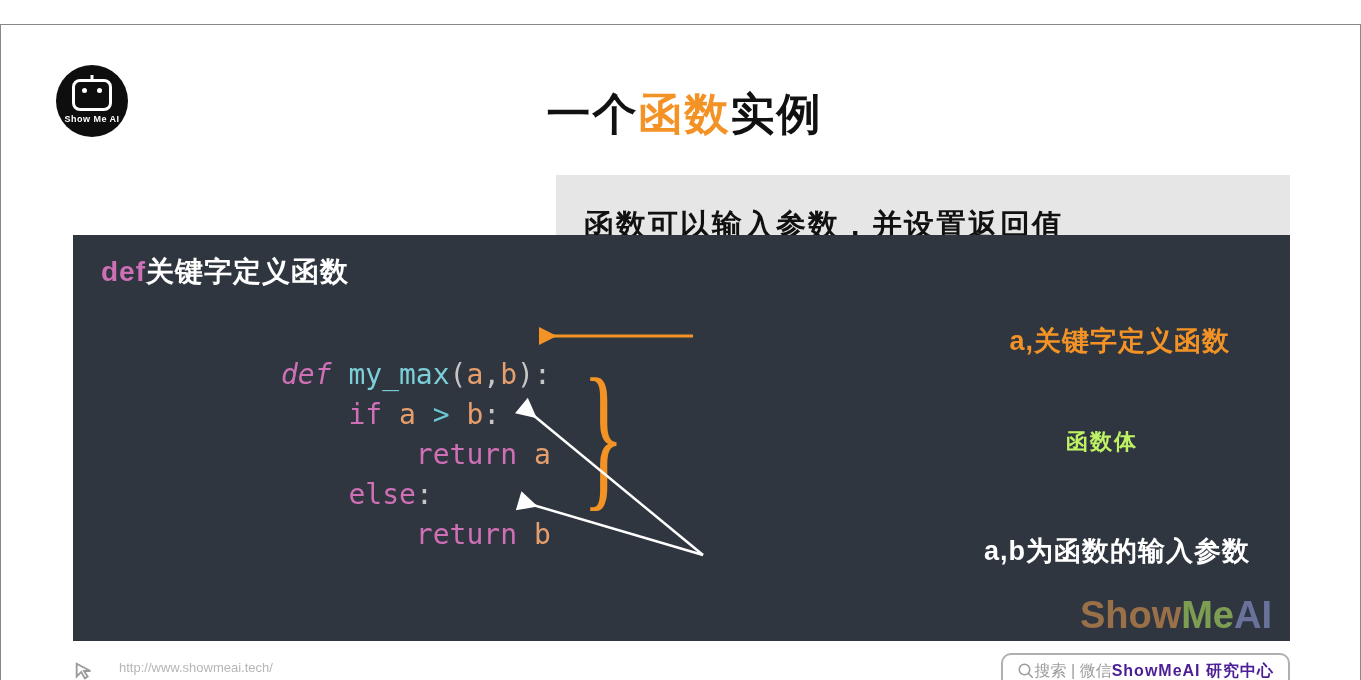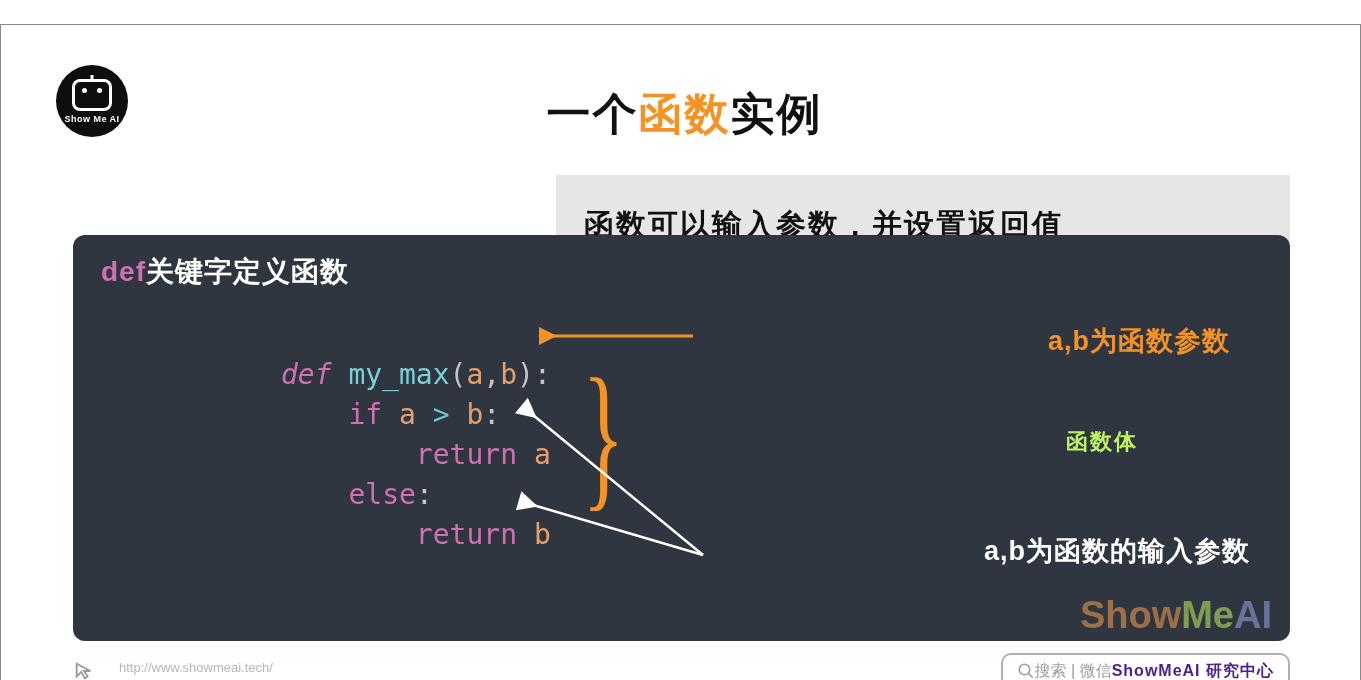--- a/index.html
+++ b/index.html
@@ -7,21 +7,21 @@
   .logo{position:absolute;top:40px;left:55px;width:72px;height:72px;border-radius:50%;background:#0e0e0e;display:flex;flex-direction:column;align-items:center;justify-content:center;}
   .logo-face{width:34px;height:26px;border:3px solid #fff;border-radius:8px;position:relative;}
   .logo-face::before,.logo-face::after{content:"";position:absolute;top:6px;width:5px;height:5px;background:#fff;border-radius:50%;}
   .logo-face::before{left:7px;}
   .logo-face::after{right:7px;}
   .logo-ant{position:absolute;top:-7px;left:50%;width:3px;height:7px;background:#fff;transform:translateX(-50%);}
   .logo-txt{color:#fff;font-size:9px;font-weight:bold;margin-top:3px;letter-spacing:0.5px;}
   .title{position:absolute;top:60px;left:8px;right:0;text-align:center;font-size:44px;font-weight:900;color:#111;letter-spacing:2px;}
   .title .hl{color:#f39325;}
   .subtitle{position:absolute;top:150px;left:555px;right:70px;background:#e6e6e6;padding:30px 28px;font-size:30px;font-weight:700;color:#111;letter-spacing:2px;}
-  .codebox{position:absolute;top:210px;left:72px;right:70px;bottom:62px;background:#2f3640;border-radius:12px;}
+  .codebox{position:absolute;top:210px;left:72px;right:70px;bottom:62px;background:#2f3640;}
   .def-line{position:absolute;top:18px;left:28px;font-size:28px;font-weight:700;color:#fff;letter-spacing:1px;}
   .def-line .kw{color:#cf70b7;}
   .ret-line{position:absolute;bottom:20px;left:28px;font-size:28px;font-weight:700;color:#fff;letter-spacing:1px;}
   .ret-line .kw{color:#6cc9d6;}
   .code{position:absolute;top:80px;left:208px;font-family:Menlo,Consolas,"DejaVu Sans Mono",monospace;font-size:28px;line-height:40px;white-space:pre;}
   .c-kw{color:#cf70b7;font-style:italic;}
   .c-fn{color:#7ccfd8;}
   .c-punc{color:#c6c6c6;}
   .c-var{color:#e69f6c;}
   .c-if{color:#cf70b7;}
@@ -89,21 +89,21 @@
     <svg class="arrow2" style="top:160px;left:430px;" width="240" height="190">
       <defs>
           <marker id="ah2" markerWidth="12" markerHeight="12" refX="2" refY="4" orient="auto">
             <path d="M8,0 L0,4 L8,8 Z" fill="#fff"></path>
           </marker>
         </defs>
       <line x1="200" y1="160" x2="30" y2="20" stroke="#fff" stroke-width="2.5" marker-end="url(#ah2)"></line>
       <line x1="200" y1="160" x2="30" y2="110" stroke="#fff" stroke-width="2.5" marker-end="url(#ah2)"></line>
     </svg>
 
-    <div class="ann-params">a,b为函数参数</div>
+    <div class="ann-params">a,关键字定义函数</div>
     <div class="ann-body">函数体</div>
     <div class="ann-input">a,b为函数的输入参数</div>
 
 
     <div class="watermark">
       <span class="p1">Show</span><span class="p2">Me</span><span class="p3">AI</span>
     </div>
   </div>
 
   <div class="footer">

